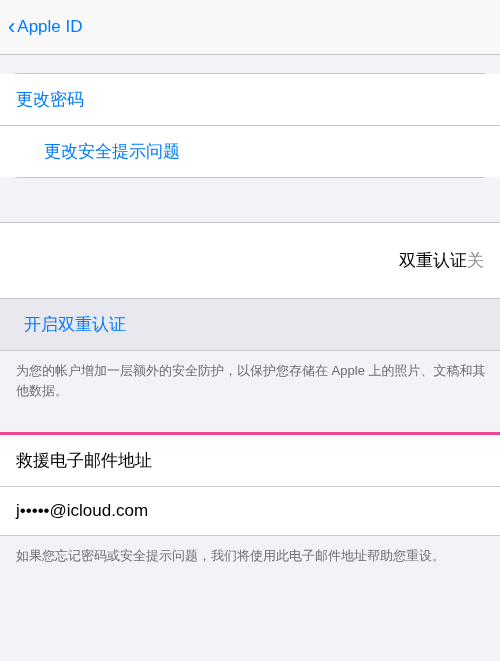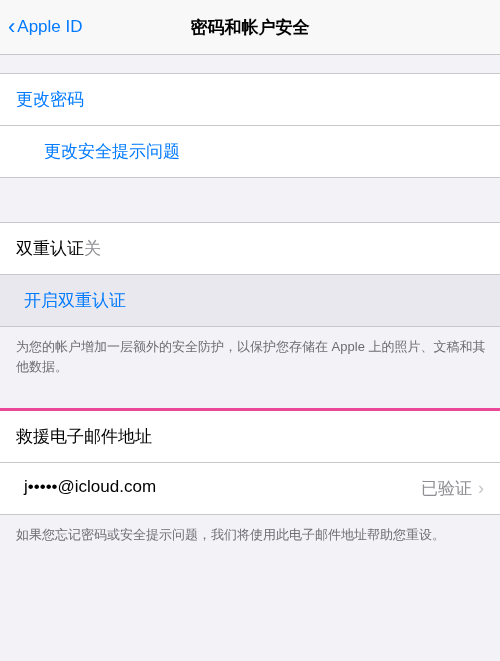--- a/index.html
+++ b/index.html
@@ -49,20 +49,21 @@
       font-size: 17px;
       font-weight: 600;
       color: #000;
     }
 
     .section-group {
       margin-top: 18px;
       background-color: #fff;
       border-top: 1px solid #c8c8cc;
       border-bottom: 1px solid #c8c8cc;
+      border-radius: 19px;
     }
 
     .section-row {
       padding: 14px 16px;
       color: #007aff;
       font-size: 17px;
       border-bottom: 1px solid #c8c8cc;
       background-color: #fff;
     }
 
@@ -72,24 +73,24 @@
     }
 
     .two-factor-section {
       margin-top: 18px;
     }
 
     .two-factor-header {
       background-color: #fff;
       border-top: 1px solid #c8c8cc;
       border-bottom: 1px solid #c8c8cc;
-      padding: 14px 16px;
-      display: flex;
-      align-items: center;
-      justify-content: flex-start;
+      padding: 26px 16px;
+      display: flex;
+      align-items: center;
+      justify-content: flex-end;
       margin-top: 44px;
     }
 
     .two-factor-header-label {
       font-size: 17px;
       color: #000;
       font-weight: 400;
     }
 
     .two-factor-header-value {
@@ -127,24 +128,23 @@
     .rescue-label-row {
       padding: 14px 16px;
       font-size: 17px;
       color: #000;
       border-bottom: 1px solid #c8c8cc;
     }
 
     .rescue-email-row {
       padding: 14px 16px;
       display: flex;
-      align-items: flex-start;
+      align-items: flex-end;
       justify-content: space-between;
       background-color: #fff;
-      margin-left: 8px;
     }
 
     .rescue-email-text {
       font-size: 17px;
       color: #000;
     }
 
     .rescue-verified-wrapper {
       display: flex;
       align-items: center;
@@ -170,21 +170,20 @@
     }
   </style>
 </head>
 <body>
 
 <div class="nav-bar">
   <div class="nav-back">
     <span class="nav-back-chevron">‹</span>
     <span>Apple ID</span>
   </div>
-  <span class="nav-title">密码和帐户安全</span>
 </div>
 
 <div class="section-group">
   <div class="section-row">
     <span>更改密码</span>
   </div>
   <div class="section-row">
     <span>更改安全提示问题</span>
   </div>
 </div>
@@ -201,22 +200,18 @@
     <span>为您的帐户增加一层额外的安全防护，以保护您存储在 Apple 上的照片、文稿和其他数据。</span>
   </div>
 </div>
 
 <div class="rescue-section">
   <div class="rescue-label-row">
     <span>救援电子邮件地址</span>
   </div>
   <div class="rescue-email-row">
     <span class="rescue-email-text">j•••••@icloud.com</span>
-    <div class="rescue-verified-wrapper">
-      <span class="rescue-verified-text">已验证</span>
-      <span class="chevron-right">›</span>
-    </div>
   </div>
 </div>
 
 <div class="rescue-note">
   <span>如果您忘记密码或安全提示问题，我们将使用此电子邮件地址帮助您重设。</span>
 </div>
 
 </body></html>

